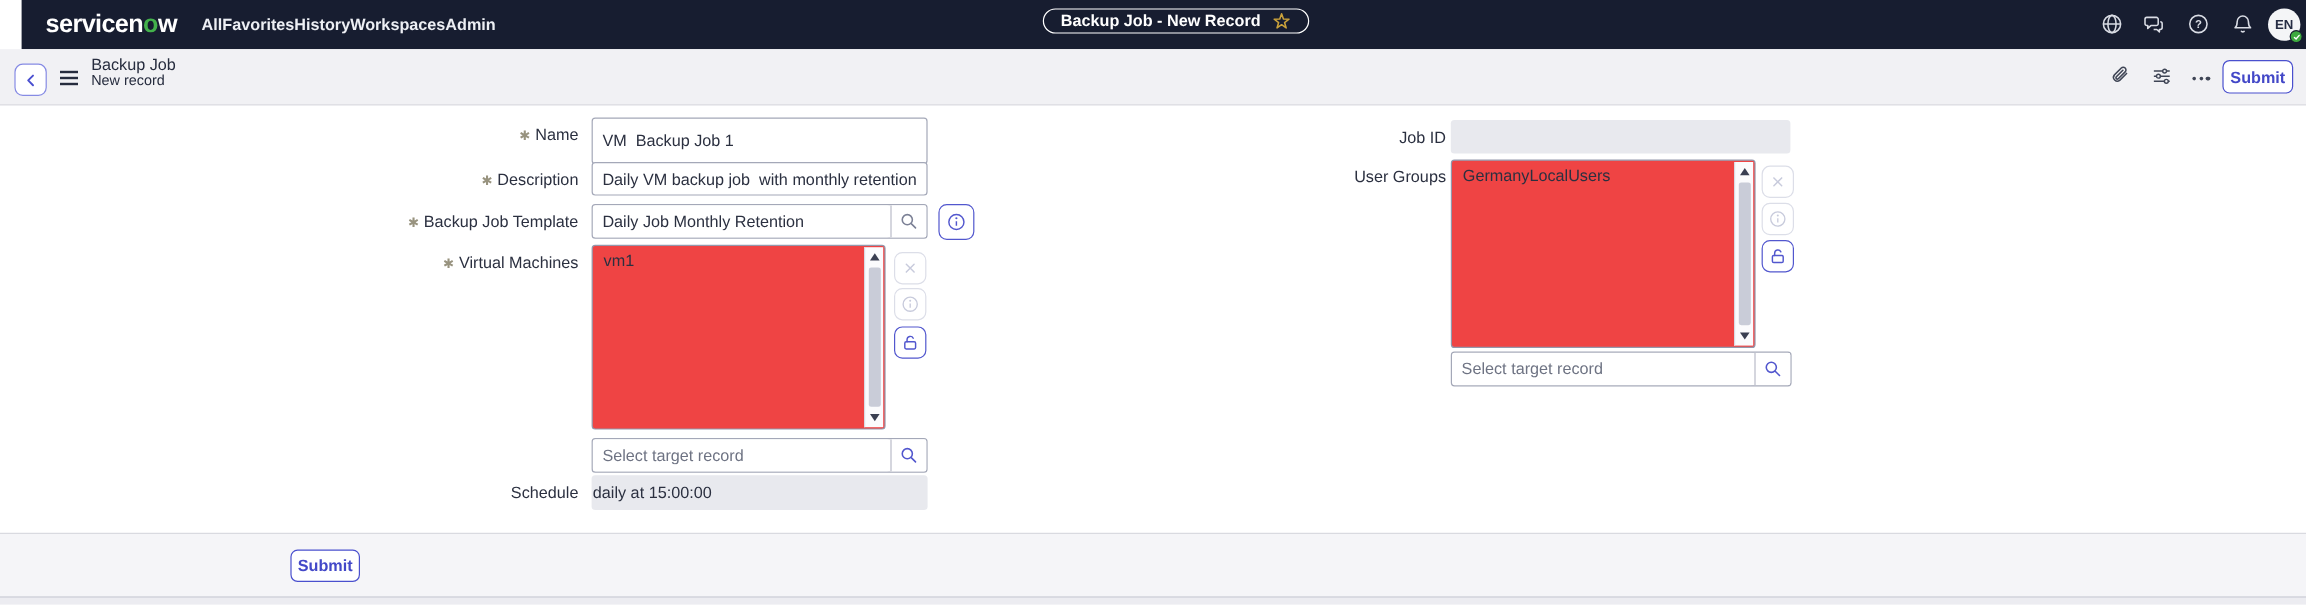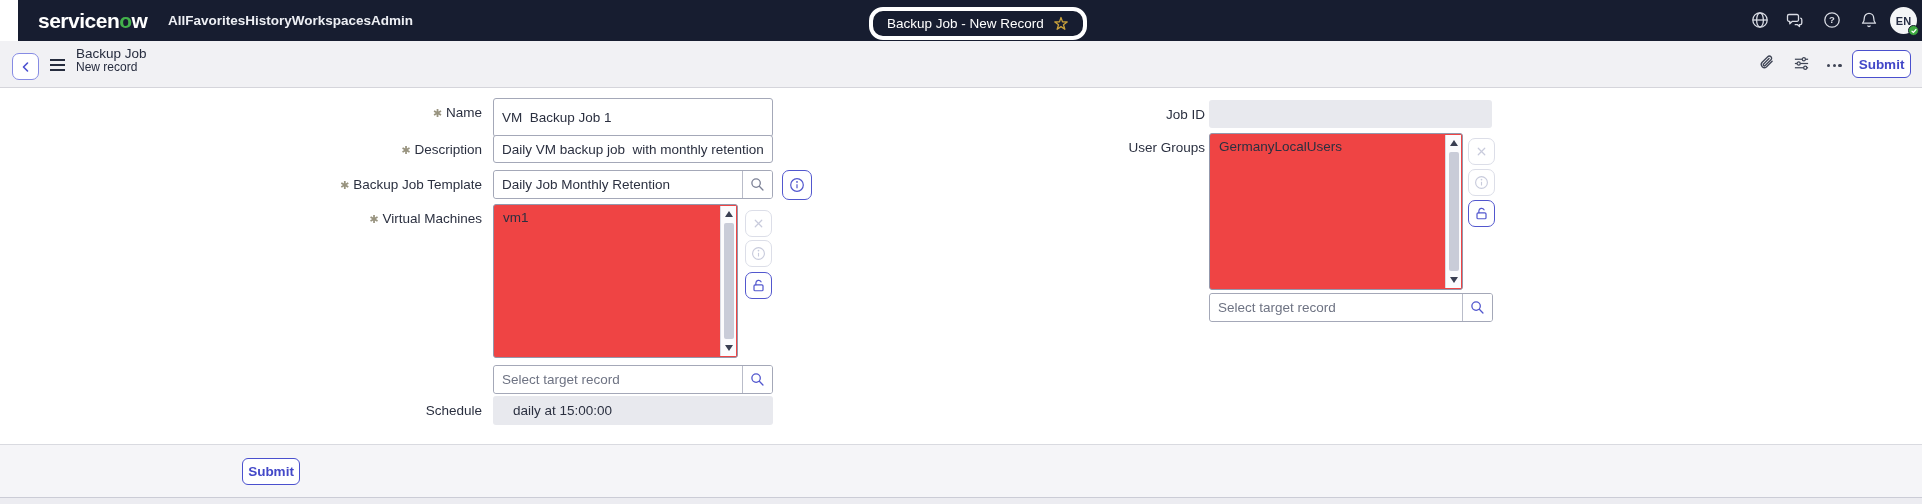--- a/index.html
+++ b/index.html
@@ -6,21 +6,21 @@
   html,body { width:1922px; height:504px; }
   body { font-family: "Liberation Sans", "DejaVu Sans", sans-serif; background:#fff; position:relative; overflow:hidden; }
   .abs { position:absolute; }
 
   
   #header { left:18px; top:0; width:1922px; height:41px; background:#171D30; }
   .logo { left:20px; top:0; height:41px; line-height:41px; color:#fff; font-size:21px; font-weight:800; letter-spacing:-0.5px; }
   .logo .green-o { color:#43B14B; }
   .nav-menu { left:150px; top:0; height:41px; display:flex; align-items:center; }
   .nav-item { color:#EDEFF4; font-size:13.5px; font-weight:600; cursor:pointer; }
-  .ctx-pill { left:851px; top:7px; height:33px; display:inline-flex; align-items:center; gap:9px; padding:0 14px; border:4px solid #ffffff; border-radius:14px; color:#fff; font-size:13.5px; font-weight:400; }
+  .ctx-pill { left:851px; top:7px; height:21px; display:inline-flex; align-items:center; gap:9px; padding:0 14px; border:1px solid #ffffff; border-radius:14px; color:#fff; font-size:13.5px; font-weight:700; }
   .hdr-search { left:1493px; top:7px; width:217px; height:27px; background:#3C4254; border:1px solid #5C6277; border-radius:3px; display:flex; align-items:center; }
   .hdr-search .ph { color:#D5D8E0; font-size:13.5px; margin-left:6px; flex:1; }
   .hdr-search .divider { width:1px; height:25px; background:#5C6277; }
   .hdr-search .caret-zone { width:27px; display:flex; align-items:center; justify-content:center; }
   .caret-down { width:0; height:0; border-left:4.5px solid transparent; border-right:4.5px solid transparent; border-top:5.5px solid #E2E5EC; }
   .hdr-ico { top:11px; width:18px; height:18px; cursor:pointer; }
   .avatar { left:1872px; top:7px; width:27px; height:27px; background:#F4F5F7; border-radius:50%; color:#262D44; font-size:11px; font-weight:700; display:flex; align-items:center; justify-content:center; cursor:pointer; }
   .presence { position:absolute; right:-2px; bottom:-2px; width:11px; height:11px; border-radius:50%; background:#3DA93F; border:1.5px solid #171D30; display:flex; align-items:center; justify-content:center; }
 
   
@@ -38,21 +38,21 @@
 
   
   #main { left:0; top:88px; width:1922px; height:356px; background:#fff; }
   .lbl { font-size:13.5px; color:#2B3040; white-space:nowrap; text-align:right; line-height:29px; }
   .req { color:#98937F; font-size:11px; margin-right:4px; }
   .inp { border:1px solid #A4A8B8; border-radius:3px; background:#fff; font-family:inherit; font-size:13.5px; color:#2B3040; padding:0 8px; outline:none; width:100%; height:100%; }
   .inp::placeholder { color:#6E7383; opacity:1; }
   .inp-wrap { border:1px solid #A4A8B8; border-radius:3px; background:#fff; display:flex; overflow:hidden; }
   .inp-wrap .inp { border:none; flex:1; min-width:0; }
   .addon { width:30px; border-left:1px solid #B9BCC9; display:flex; align-items:center; justify-content:center; cursor:pointer; background:#fff; }
-  .readonly { background:#E8E9EE; border-radius:3px; font-size:13.5px; color:#2B3040; line-height:29px; padding:0 20px; }
+  .readonly { background:#E8E9EE; border-radius:3px; font-size:13.5px; color:#2B3040; line-height:29px; padding:0 1px; }
   .listbox { border:1px solid #9398AC; border-radius:3px; background:#ef4444; position:absolute; }
   .list-item { font-size:13.5px; color:#2B3040; padding:5px 9px 0 9px; cursor:pointer; }
   .vscroll { position:absolute; top:1px; bottom:1px; right:1px; width:16px; border-left:1px solid #D9DBE3; background:#FBFBFD; }
   .sb-up, .sb-down { position:absolute; left:0; right:0; height:14px; display:flex; align-items:center; justify-content:center; cursor:pointer; }
   .sb-up { top:1px; } .sb-down { bottom:1px; }
   .tri-up { width:0; height:0; border-left:4px solid transparent; border-right:4px solid transparent; border-bottom:6px solid #3A3F52; }
   .tri-down { width:0; height:0; border-left:4px solid transparent; border-right:4px solid transparent; border-top:6px solid #3A3F52; }
   .sb-thumb { position:absolute; left:2.5px; right:2.5px; top:17px; bottom:17px; background:#C9CCD8; border-radius:2px; cursor:pointer; }
   .field-btn { width:27px; height:27px; background:#fff; border-radius:7px; display:flex; align-items:center; justify-content:center; }
   .field-btn.disabled { border:1px solid #DCDEE8; cursor:default; }

